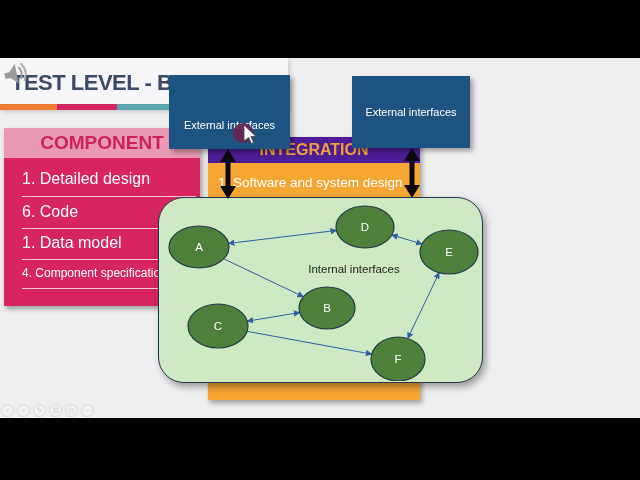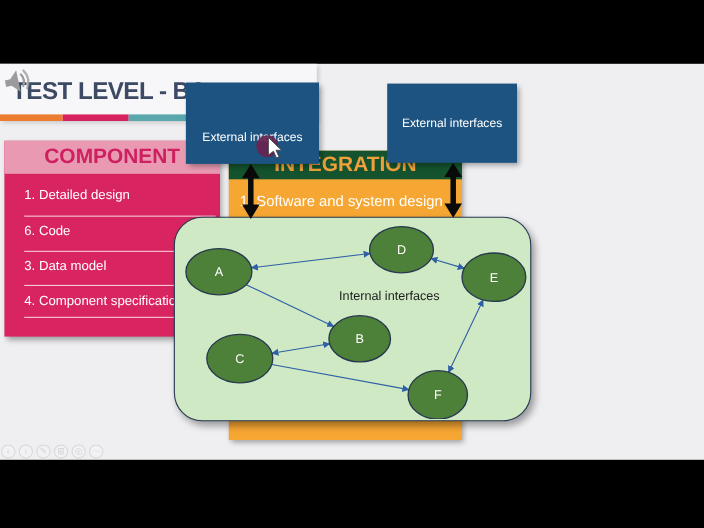--- a/index.html
+++ b/index.html
@@ -15,26 +15,26 @@
   .stripe { position:absolute; left:0; top:46px; height:6px; display:flex; width:288px; }
   .stripe div { height:6px; }
   .audio-ic { position:absolute; left:1px; top:1px; z-index:3; }
 
   
   .col { position:absolute; z-index:1; }
   .col-head { position:absolute; left:0; top:0; width:100%; text-align:center; font-weight:bold; }
   .comp { left:4px; top:70px; width:196px; height:178px; background:#d82562;
           box-shadow:2px 3px 5px rgba(0,0,0,.35); }
   .comp-head { height:30px; line-height:30px; background:#e99ab2; color:#ce1f5e; font-size:19px; }
-  .comp-item { position:absolute; left:18px; right:4px; color:#fff; font-size:12px; white-space:nowrap; overflow:hidden; }
+  .comp-item { position:absolute; left:18px; right:4px; color:#fff; font-size:16px; white-space:nowrap; overflow:hidden; }
   .sep { position:absolute; left:18px; right:4px; height:1px; background:rgba(255,255,255,.75); }
 
   .integ { left:208px; top:79px; width:212px; height:263px; background:#f6a632;
            box-shadow:2px 3px 5px rgba(0,0,0,.35); }
-  .integ-head { height:26px; line-height:26px; background:#14532d; color:#efa03b; font-size:19px; }
+  .integ-head { height:26px; line-height:26px; background:#4c1d95; color:#efa03b; font-size:16px; }
   .integ-item { position:absolute; left:10px; right:2px; top:38px; color:#fff; font-size:13.5px; white-space:nowrap; }
 
   .sys { left:421px; top:80px; width:209px; height:275px; background:#6fb0b6;
          box-shadow:3px 3px 5px rgba(0,0,0,.35); }
   .sys-head { height:30px; line-height:30px; background:#e9edf4; color:#7cb5bb; font-size:21px; letter-spacing:1px; }
 
   
   .callout { position:absolute; background:#1d5380; color:#fff; font-size:11px; z-index:5;
              display:flex; align-items:center; justify-content:center; text-align:right;
              box-shadow:3px 3px 5px rgba(0,0,0,.35); }
@@ -78,21 +78,21 @@
         <path d="M22,6 q6,9 0,18" stroke="#9b9b9e" stroke-width="2" fill="none" opacity=".8"></path>
       </g>
     </svg>
 
     <div class="col comp">
       <div class="col-head comp-head">COMPONENT</div>
       <div class="comp-item" style="top:42px">1. Detailed design</div>
       <div class="sep" style="top:68px"></div>
       <div class="comp-item" style="top:75px">6. Code</div>
       <div class="sep" style="top:100px"></div>
-      <div class="comp-item" style="top:106px">3. Data model</div>
+      <div class="comp-item" style="top:106px">1. Data model</div>
       <div class="sep" style="top:131px"></div>
       <div class="comp-item" style="top:138px;font-size:12px">4. Component specification</div>
       <div class="sep" style="top:160px"></div>
     </div>
 
     <div class="col integ">
       <div class="col-head integ-head">INTEGRATION</div>
       <div class="integ-item">1. Software and system design</div>
     </div>
 

